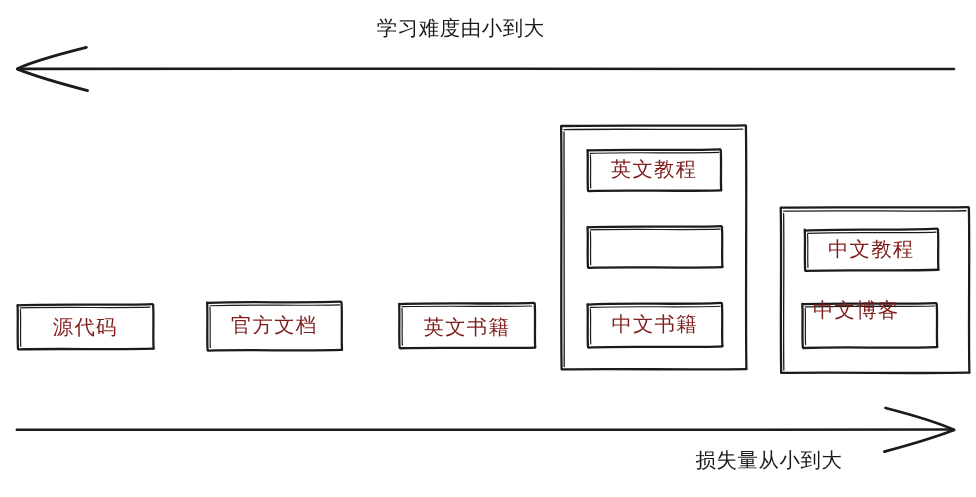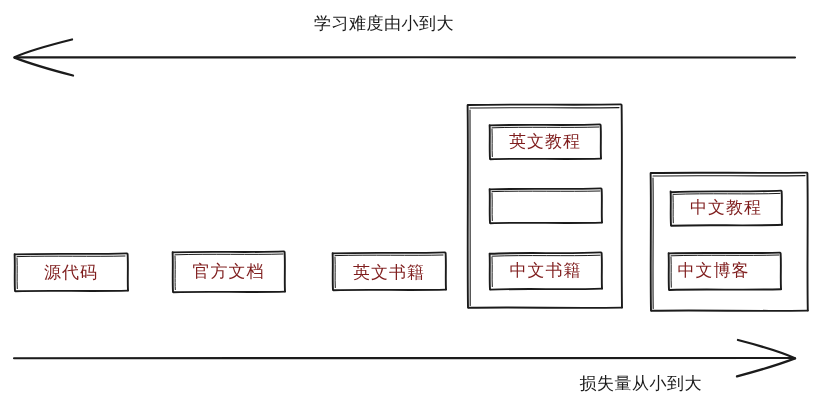--- a/index.html
+++ b/index.html
@@ -190,17 +190,17 @@
 
 
   <div class="node" style="left:489px; top:252px; width:113px; height:37px;">
     <span>中文书籍</span>
   </div>
 
   <div class="node" style="left:670px; top:190px; width:112px; height:35px;">
     <span>中文教程</span>
   </div>
 
-  <div class="node" style="left:668px; top:252px; width:91px; height:37px;text-align:center;">
+  <div class="node" style="left:668px; top:240px; width:91px; height:37px;text-align:center;">
     <span>中文博客</span>
   </div>
 
 </div>
 
 </body></html>

